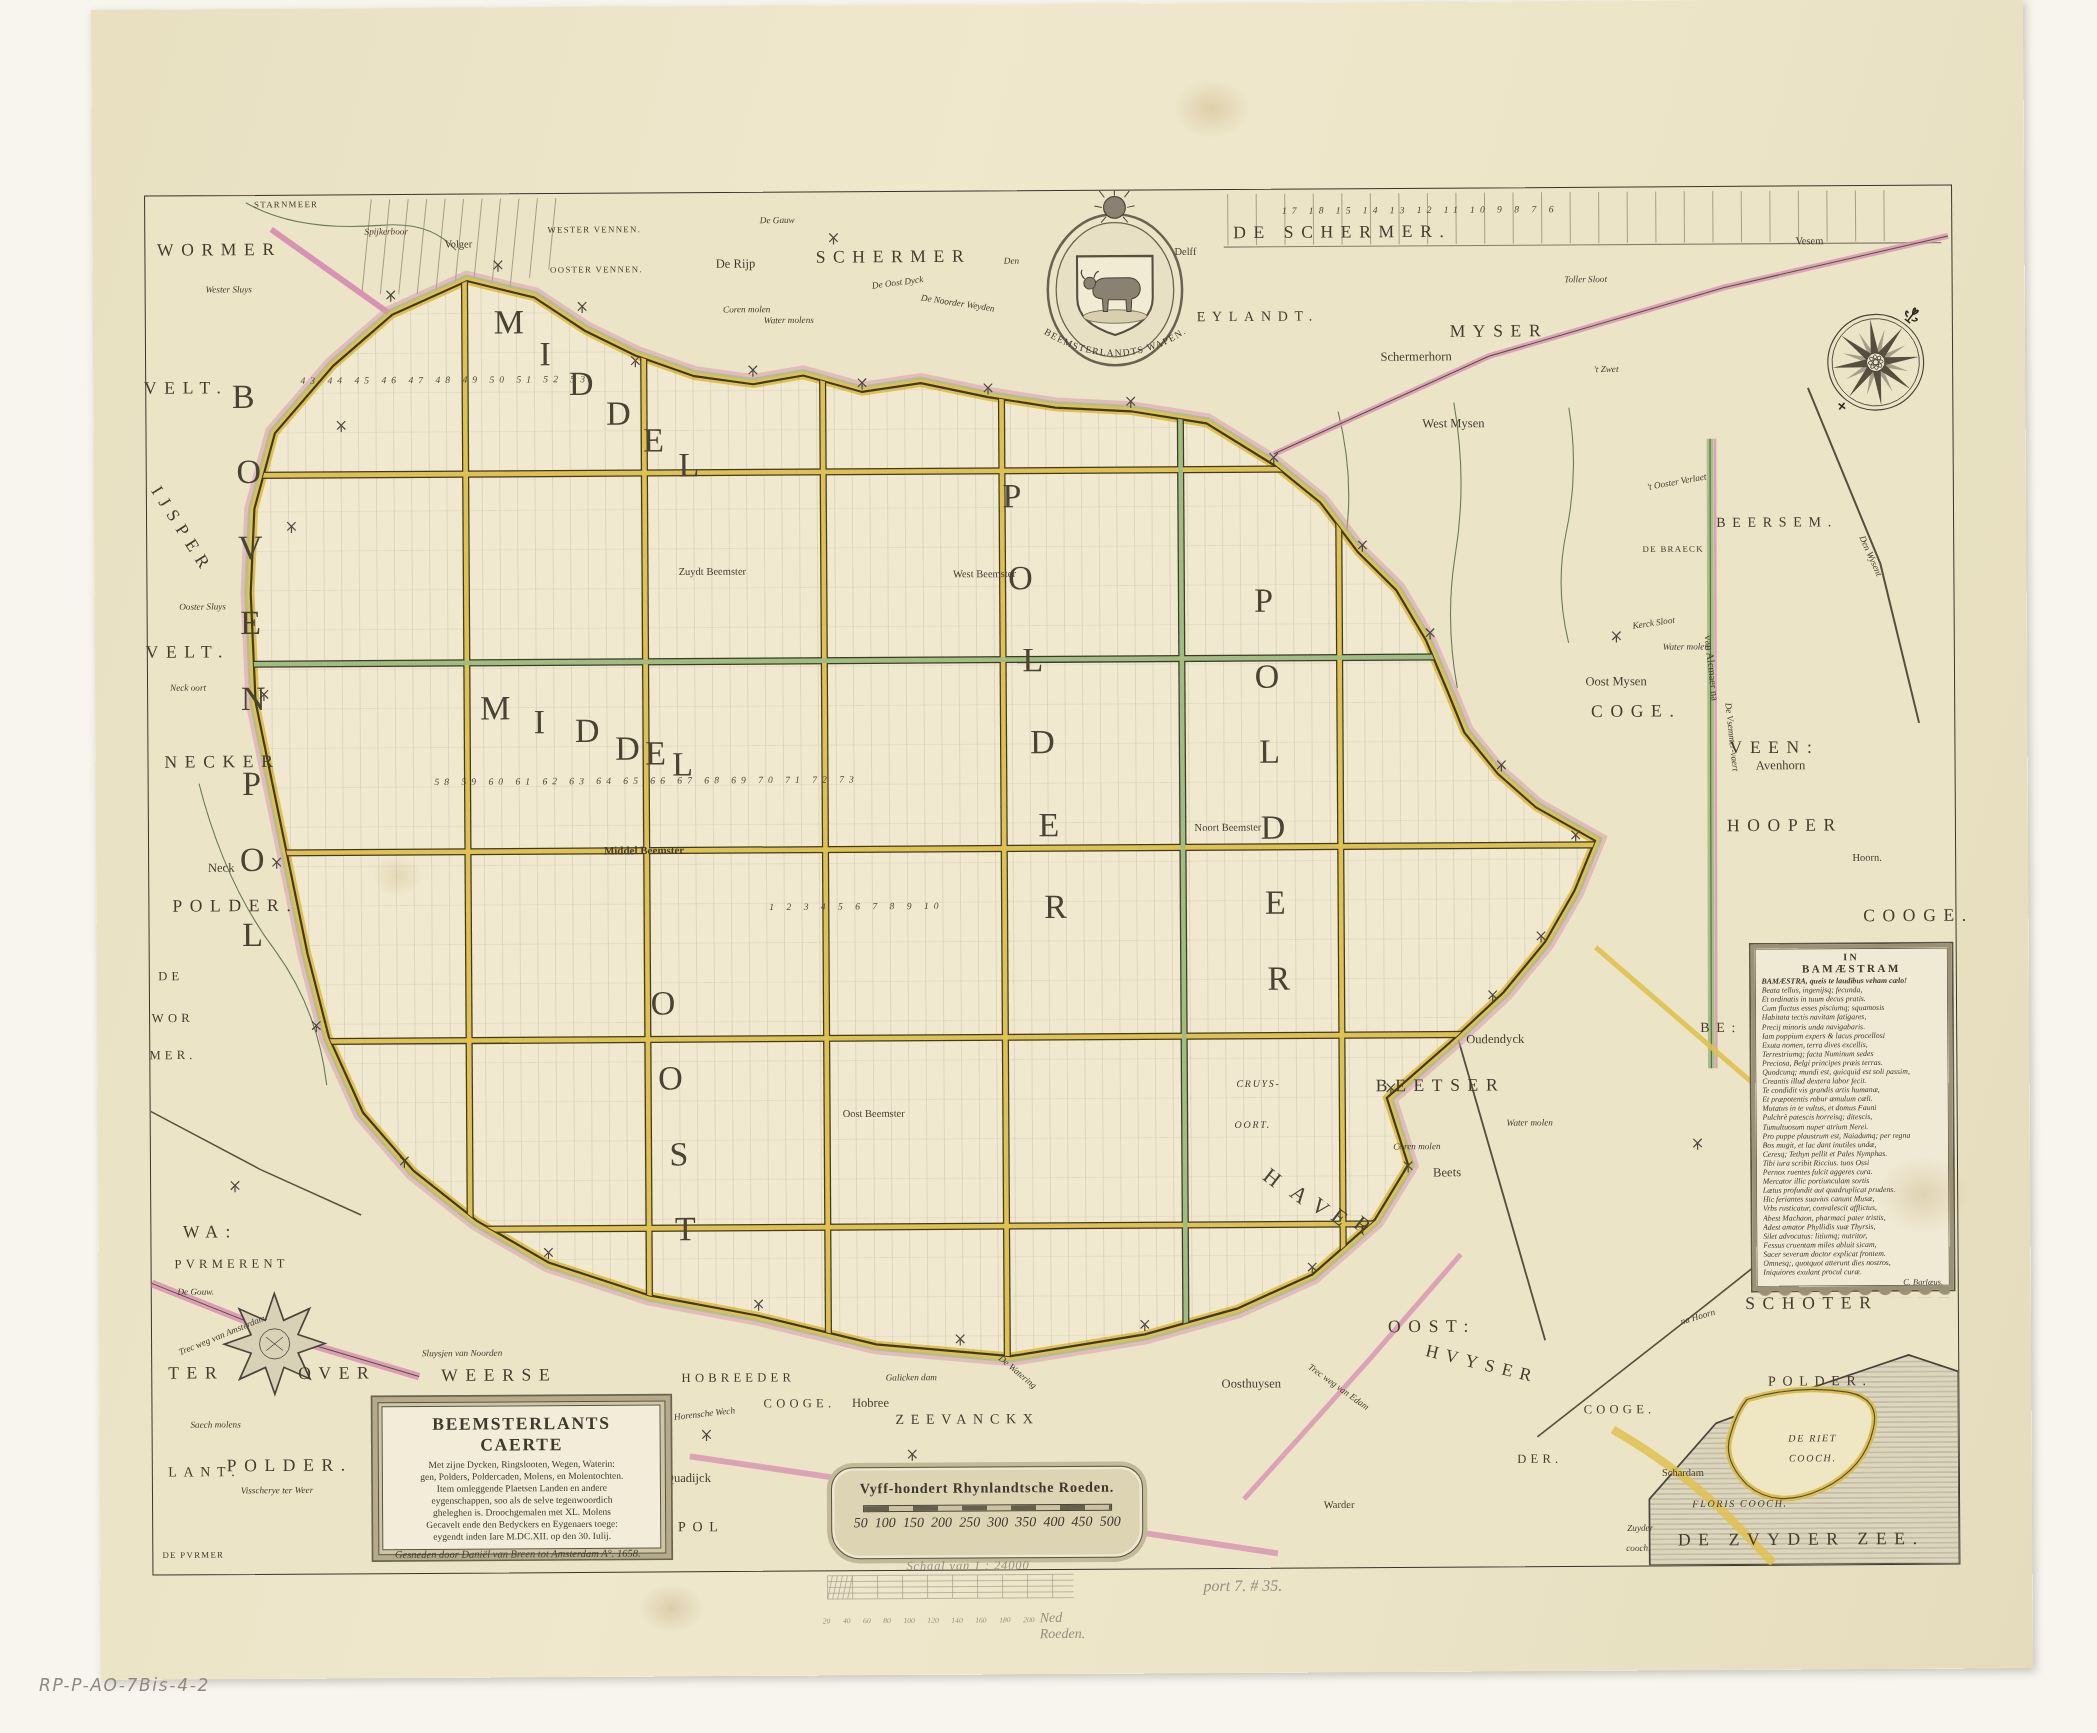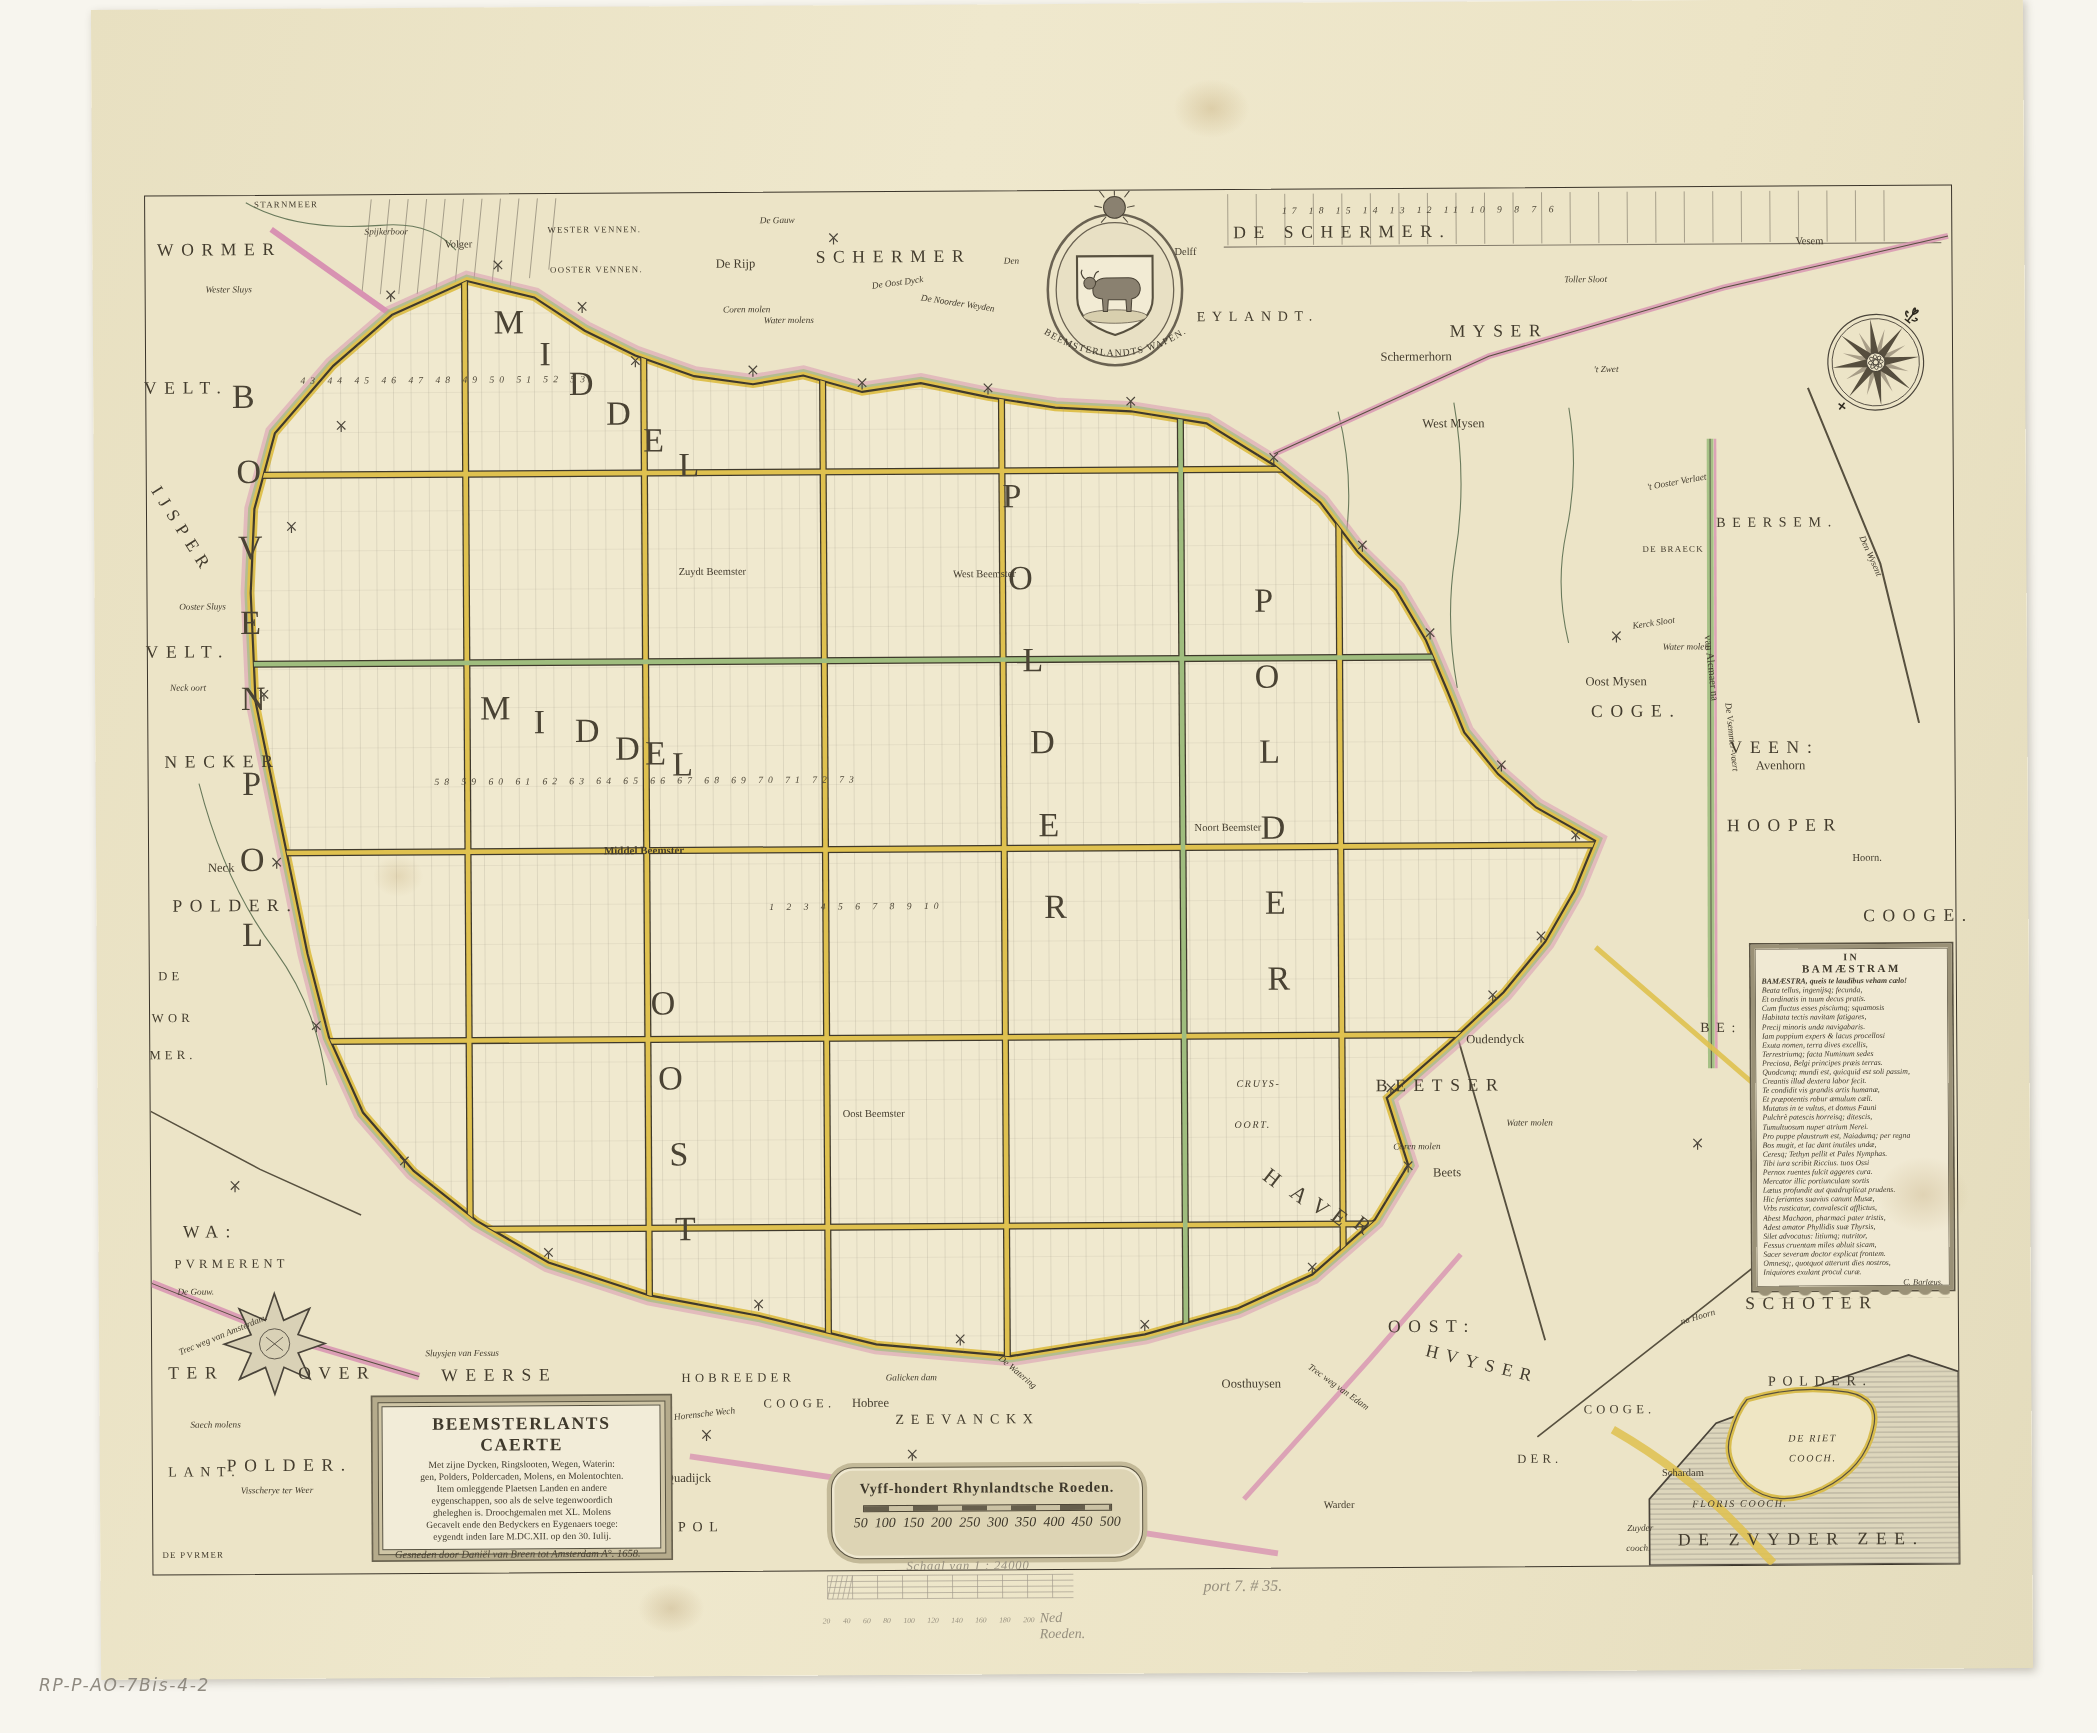--- a/index.html
+++ b/index.html
@@ -426,21 +426,21 @@
         <span class="lbl t" style="left: 1487px; top: 1341px; transform: translate(-50%, -50%);">Zuyder</span>
         <span class="lbl t" style="left: 1485px; top: 1361px; transform: translate(-50%, -50%);">cooch.</span>
         <span class="lbl t" style="left: 865px; top: 1181px; transform: translate(-50%, -50%) rotate(40deg);">De Watering</span>
         <span class="lbl m" style="left: 1099px; top: 1194px; transform: translate(-50%, -50%);">Oosthuysen</span>
         <span class="lbl s" style="left: 1186px; top: 1316px; transform: translate(-50%, -50%);">Warder</span>
         <span class="lbl t" style="left: 1186px; top: 1198px; transform: translate(-50%, -50%) rotate(36deg);">Trec weg van Edam</span>
         <span class="lbl t" style="left: 759px; top: 1186px; transform: translate(-50%, -50%);">Galicken dam</span>
         <span class="lbl m" style="left: 718px; top: 1211px; transform: translate(-50%, -50%);">Hobree</span>
         <span class="lbl t" style="left: 552px; top: 1221px; transform: translate(-50%, -50%) rotate(-6deg);">Horensche Wech</span>
         <span class="lbl m" style="left: 535px; top: 1285px; transform: translate(-50%, -50%);">Quadijck</span>
-        <span class="lbl t" style="left: 310px; top: 1159px; transform: translate(-50%, -50%);">Sluysjen van Fessus</span>
+        <span class="lbl t" style="left: 310px; top: 1159px; transform: translate(-50%, -50%);">Sluysjen van Noorden</span>
         <span class="lbl ms" style="left: 80px; top: 1068px; transform: translate(-50%, -50%);">PVRMERENT</span>
         <span class="lbl t" style="left: 44px; top: 1096px; transform: translate(-50%, -50%);">De Gouw.</span>
         <span class="lbl t" style="left: 71px; top: 1139px; transform: translate(-50%, -50%) rotate(-22deg);">Trec weg van Amsterdam.</span>
         <span class="lbl t" style="left: 63px; top: 1229px; transform: translate(-50%, -50%);">Saech molens</span>
         <span class="lbl t" style="left: 124px; top: 1295px; transform: translate(-50%, -50%);">Visscherye ter Weer</span>
         <span class="lbl tc" style="left: 40px; top: 1359px; transform: translate(-50%, -50%);">DE PVRMER</span>
         <span class="lbl t" style="left: 40px; top: 492px; transform: translate(-50%, -50%);">Neck oort</span>
         <span class="lbl m" style="left: 72px; top: 672px; transform: translate(-50%, -50%);">Neck</span>
         <span class="lbl t" style="left: 55px; top: 411px; transform: translate(-50%, -50%);">Ooster Sluys</span>
         <span class="lbl t" style="left: 83px; top: 94px; transform: translate(-50%, -50%);">Wester Sluys</span>

